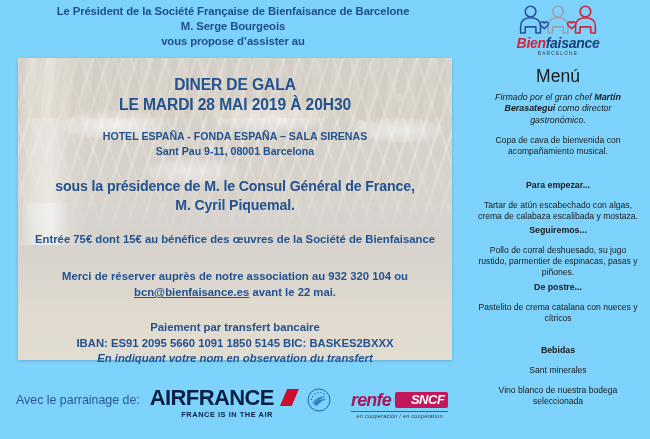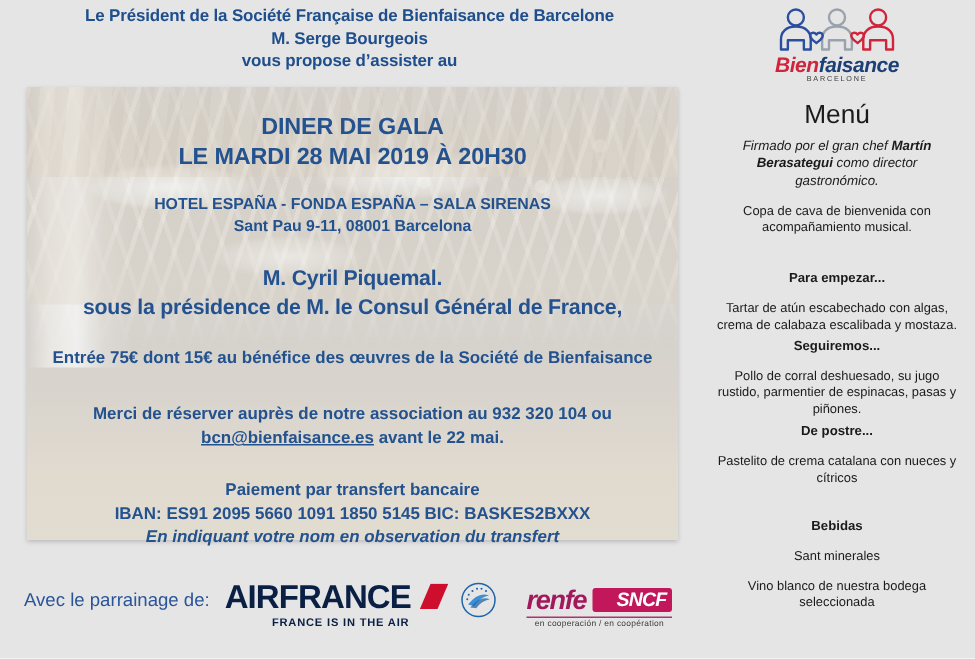--- a/index.html
+++ b/index.html
@@ -9,21 +9,21 @@
     height: 439px;
     overflow: hidden;
     background: #ffffff;
     font-family: "Liberation Sans", sans-serif;
   }
 
   #page {
     position: relative;
     width: 650px;
     height: 439px;
-    background: #e5e5e5;
+    background: #7dd3fc;
   }
 
   
   #left-col {
     position: absolute;
     left: 0; top: 0;
     width: 466px; height: 439px;
   }
 
   #headline-block {
@@ -376,22 +376,22 @@
         <span class="ln">DINER DE GALA</span>
         <span class="ln">LE MARDI 28 MAI 2019 À 20H30</span>
       </div>
 
       <div class="t-venue">
         <span class="ln">HOTEL ESPAÑA - FONDA ESPAÑA – SALA SIRENAS</span>
         <span class="ln">Sant Pau 9-11, 08001 Barcelona</span>
       </div>
 
       <div class="t-presidence">
+        <span class="ln">sous la présidence de M. le Consul Général de France,</span>
         <span class="ln">M. Cyril Piquemal.</span>
-        <span class="ln">sous la présidence de M. le Consul Général de France,</span>
       </div>
 
       <div class="t-entree">Entrée 75€ dont 15€ au bénéfice des œuvres de la Société de Bienfaisance</div>
 
       <div class="t-reserve">
         <span class="ln">Merci de réserver auprès de notre association au 932 320 104 ou</span>
         <span class="ln"><a class="mail" href="#" style="color:#23528f;">bcn@bienfaisance.es</a><span> avant le 22 mai.</span></span>
       </div>
 
       <div class="t-payment">

